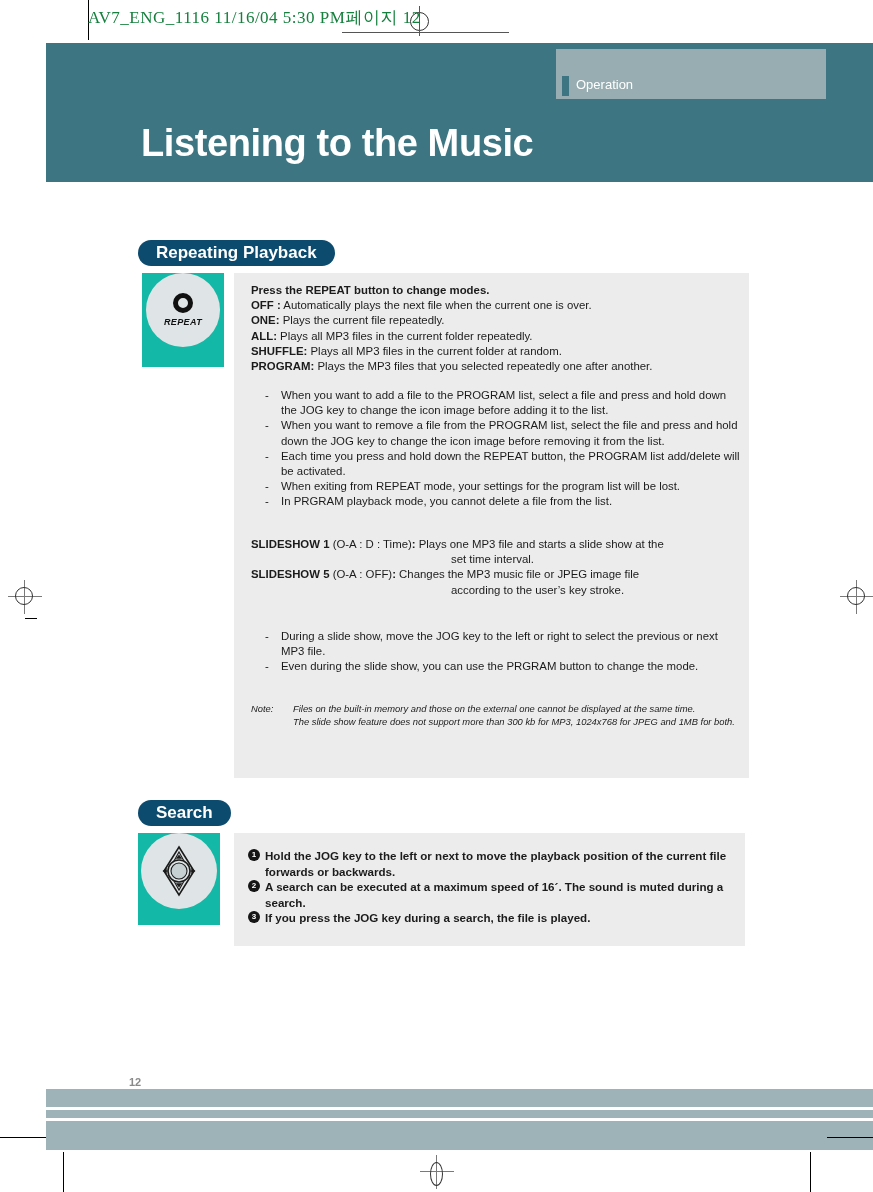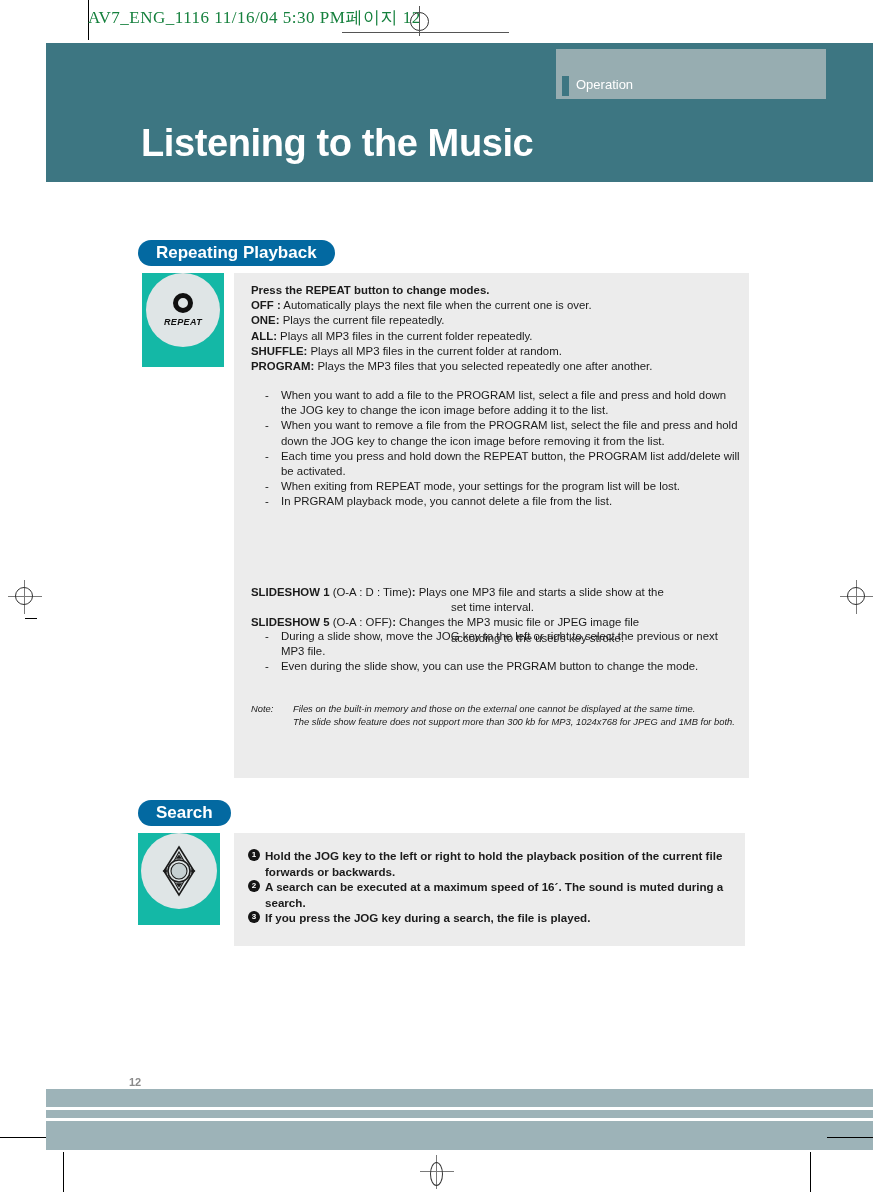--- a/index.html
+++ b/index.html
@@ -59,21 +59,21 @@
     font-family:"Liberation Sans", sans-serif;
   }
   .title{
     position:absolute;left:95px;top:79px;
     font-size:38px;font-weight:bold;color:#ffffff;
     letter-spacing:-0.4px;
   }
 
   
   .pill{
-    position:absolute;height:26px;background:#0369a1;border-radius:13px;
+    position:absolute;height:26px;background:#0c4a6e;border-radius:13px;
     display:flex;align-items:center;justify-content:center;
     color:#ffffff;font-size:17px;font-weight:bold;
     padding:0 18px;box-sizing:border-box;
   }
 
   
   .panel{position:absolute;background:#ececec;}
 
   .keybox{
     position:absolute;background:#14b8a6;
@@ -187,21 +187,21 @@
   </div>
 
   <div class="txt" style="left:251px;top:388px;width:492px;">
     <div class="bullet-item"><span class="dash">-</span><span>When you want to add a file to the PROGRAM list, select a file and press and hold down the JOG key to change the icon image before adding it to the list.</span></div>
     <div class="bullet-item"><span class="dash">-</span><span>When you want to remove a file from the PROGRAM list, select the file and press and hold down the JOG key to change the icon image before removing it from the list.</span></div>
     <div class="bullet-item"><span class="dash">-</span><span>Each time you press and hold down the REPEAT button, the PROGRAM list add/delete will be activated.</span></div>
     <div class="bullet-item"><span class="dash">-</span><span>When exiting from REPEAT mode, your settings for the program list will be lost.</span></div>
     <div class="bullet-item"><span class="dash">-</span><span> In PRGRAM playback mode, you cannot delete a file from the list.</span></div>
   </div>
 
-  <div class="txt" style="left:251px;top:537px;width:492px;margin-top:48px;">
+  <div class="txt" style="left:251px;top:537px;width:492px;">
     <div>
       <span class="row"><b>SLIDESHOW 1</b> <span>(O-A : D : Time)</span><b>:</b> <span>Plays one MP3 file and starts a slide show at the</span></span>
       <span class="slide-cont" style="padding-left:200px;">set time interval.</span>
     </div>
     <div>
       <span class="row"><b>SLIDESHOW 5</b> <span>(O-A : OFF)</span><b>:</b> <span>Changes the MP3 music file or JPEG image file</span></span>
       <span class="slide-cont" style="padding-left:200px;">according to the user’s key stroke.</span>
     </div>
   </div>
 
@@ -237,21 +237,21 @@
           <path d="M10.5 27 l4.2 -3.2 v6.4 Z" fill="#1b1b1b"></path>
           <path d="M43.5 27 l-4.2 -3.2 v6.4 Z" fill="#1b1b1b"></path>
           <rect x="12.5" y="26.4" width="3" height="1.3" fill="#1b1b1b"></rect>
           <rect x="38.5" y="26.4" width="3" height="1.3" fill="#1b1b1b"></rect>
         </svg>
       </span>
     </div>
   </div>
 
   <div class="txt" style="left:248px;top:848px;width:485px;">
-    <div class="num-item"><span class="nglyph">1</span><span>Hold the JOG key to the left or right to hold the playback position of the current file forwards or backwards.</span></div>
+    <div class="num-item"><span class="nglyph">1</span><span>Hold the JOG key to the left or next to move the playback position of the current file forwards or backwards.</span></div>
     <div class="num-item"><span class="nglyph">2</span><span> A search can be executed at a maximum speed of 16´. The sound is muted during a search.</span></div>
     <div class="num-item"><span class="nglyph">3</span><span> If you press the JOG key during a search, the file is played.</span></div>
   </div>
 
   <div class="pagenum">12</div>
   <div class="fbar" style="left:46px;top:1089px;width:827px;height:18px;"></div>
   <div class="fbar" style="left:46px;top:1110px;width:827px;height:8px;"></div>
   <div class="fbar" style="left:46px;top:1121px;width:827px;height:29px;"></div>
 
   <div class="mark hline" style="left:0;top:1137px;width:46px;"></div>

